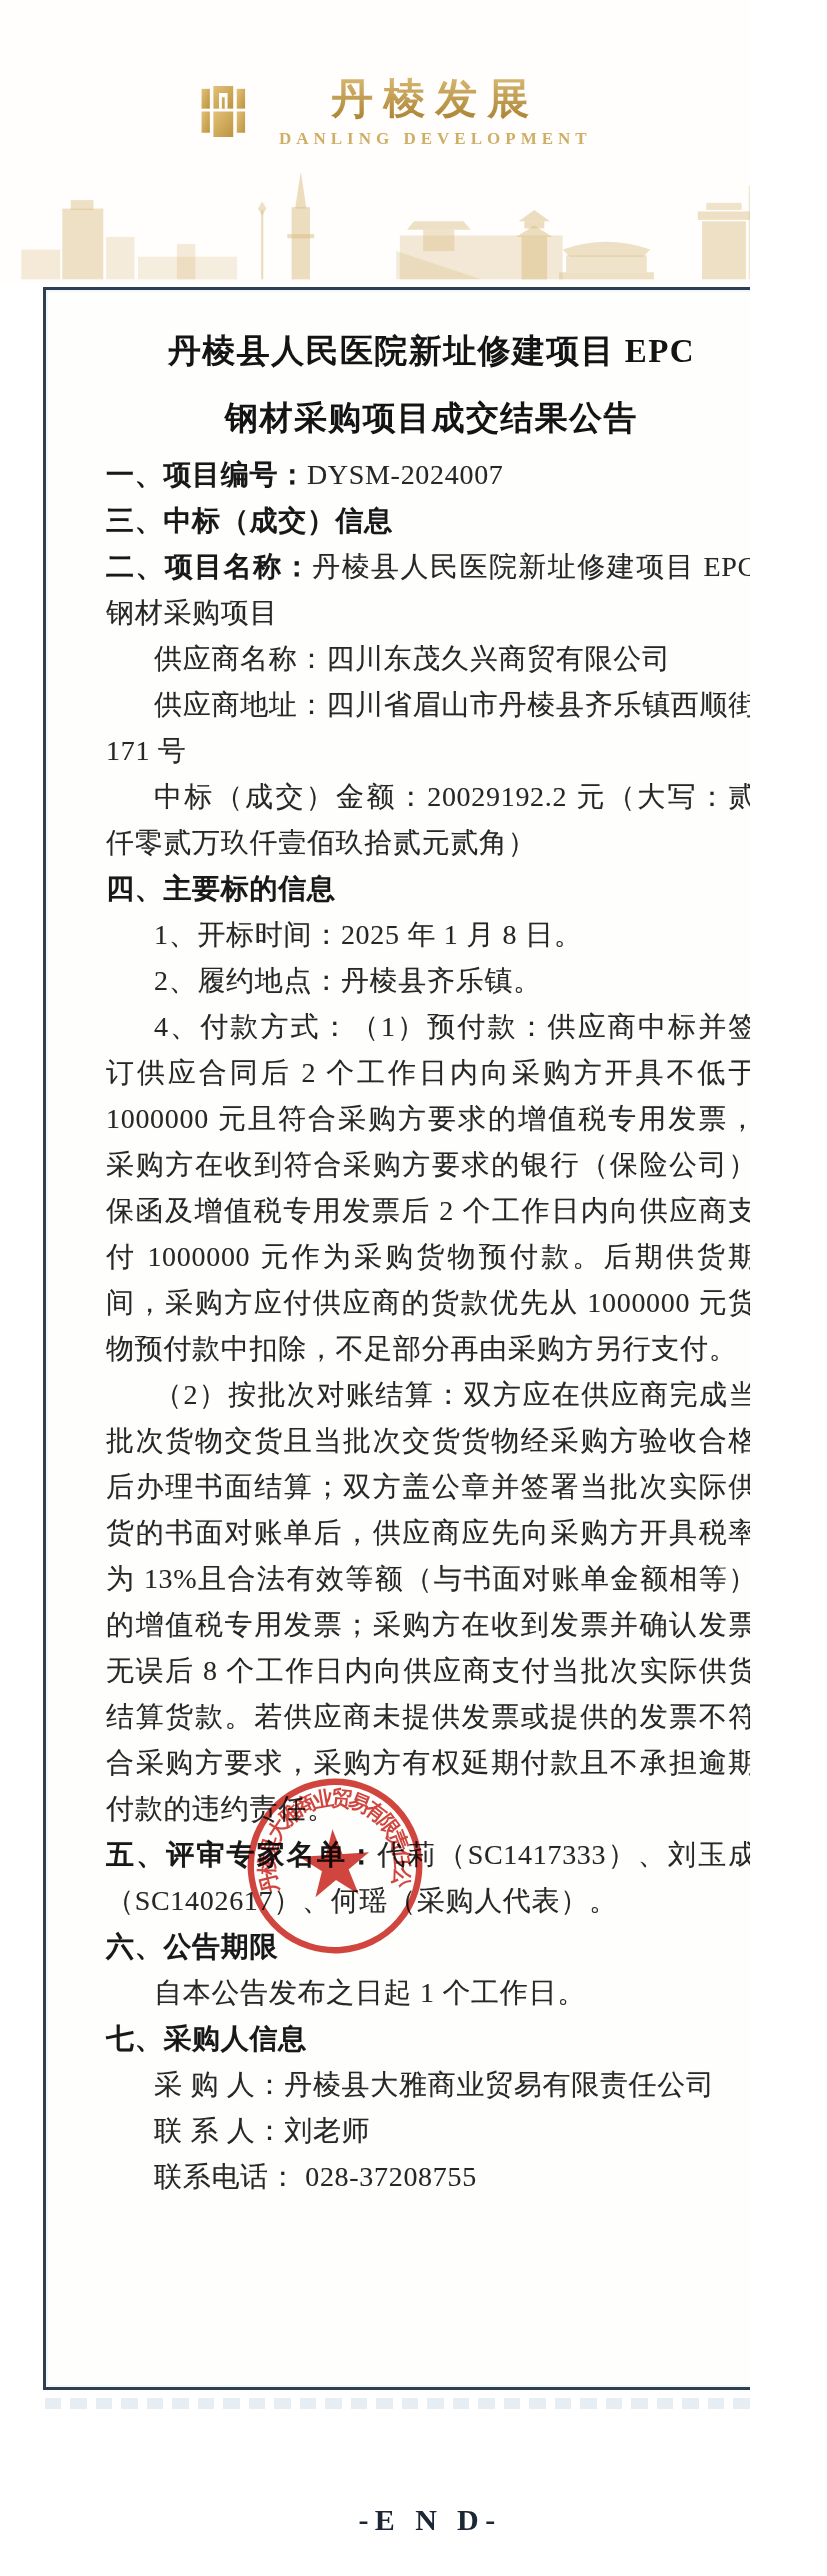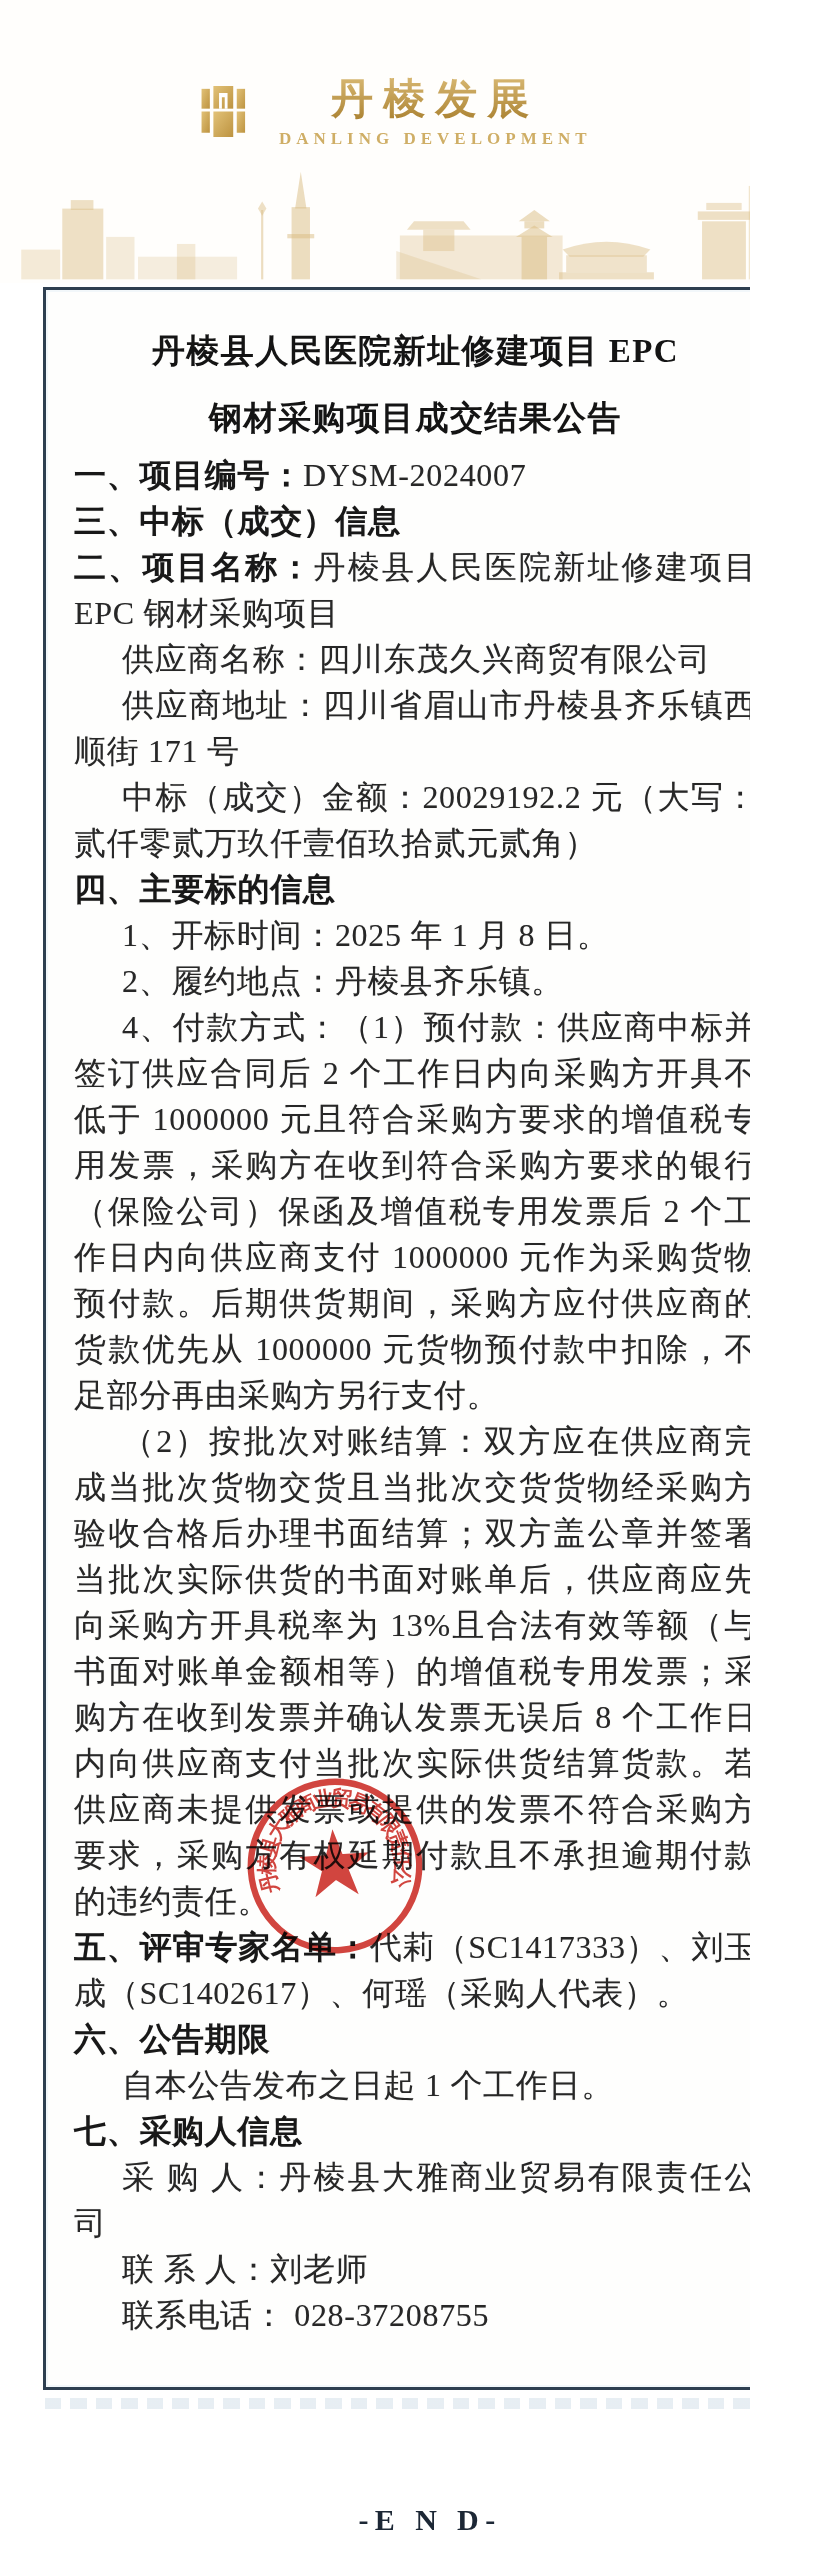--- a/index.html
+++ b/index.html
@@ -14,25 +14,25 @@
   #logo-texts{margin-left:34px;text-align:center;}
   #logo-cn{font-size:42px;font-weight:bold;letter-spacing:10px;color:#c09a4e;
            background:linear-gradient(#d8b873,#a9802f);-webkit-background-clip:text;background-clip:text;
            -webkit-text-fill-color:transparent;line-height:47px;white-space:nowrap;}
   #logo-en{margin-top:5.7px;font-size:17px;letter-spacing:5px;color:#cfae66;font-weight:bold;white-space:nowrap;}
   #skyline{position:absolute;left:0;top:166px;width:828px;height:117px;}
 
   
   #doc-box{position:absolute;left:43px;top:287px;width:742px;height:2103px;box-sizing:border-box;
            border:3.5px solid #2e3f50;background:#fefefd;box-shadow:inset 0 0 0 2.1px #f2f7fa;
-           padding:0 25px 0 28px;}
+           padding:0 25px 0 60px;}
   .doc-title{margin:0;text-align:center;font-size:33px;font-weight:bold;color:#141414;
              line-height:67px;letter-spacing:1.4px;}
   .doc-title.first{margin-top:28px;}
-  #doc-content{margin-top:0;font-size:32px;line-height:46px;color:#272727;text-align:justify;
+  #doc-content{margin-top:0;font-size:28px;line-height:46px;color:#272727;text-align:justify;
                letter-spacing:0.7px;text-shadow:0 0 0.7px rgba(40,40,40,.28);}
   #doc-content p{margin:0;}
   .head{font-weight:bold;color:#181818;}
   .ind{text-indent:48px;}
   .flush{text-indent:0;}
 
   
   #stamp{position:absolute;left:243px;top:1774px;width:184px;height:184px;opacity:.88;
          mix-blend-mode:multiply;}
 

